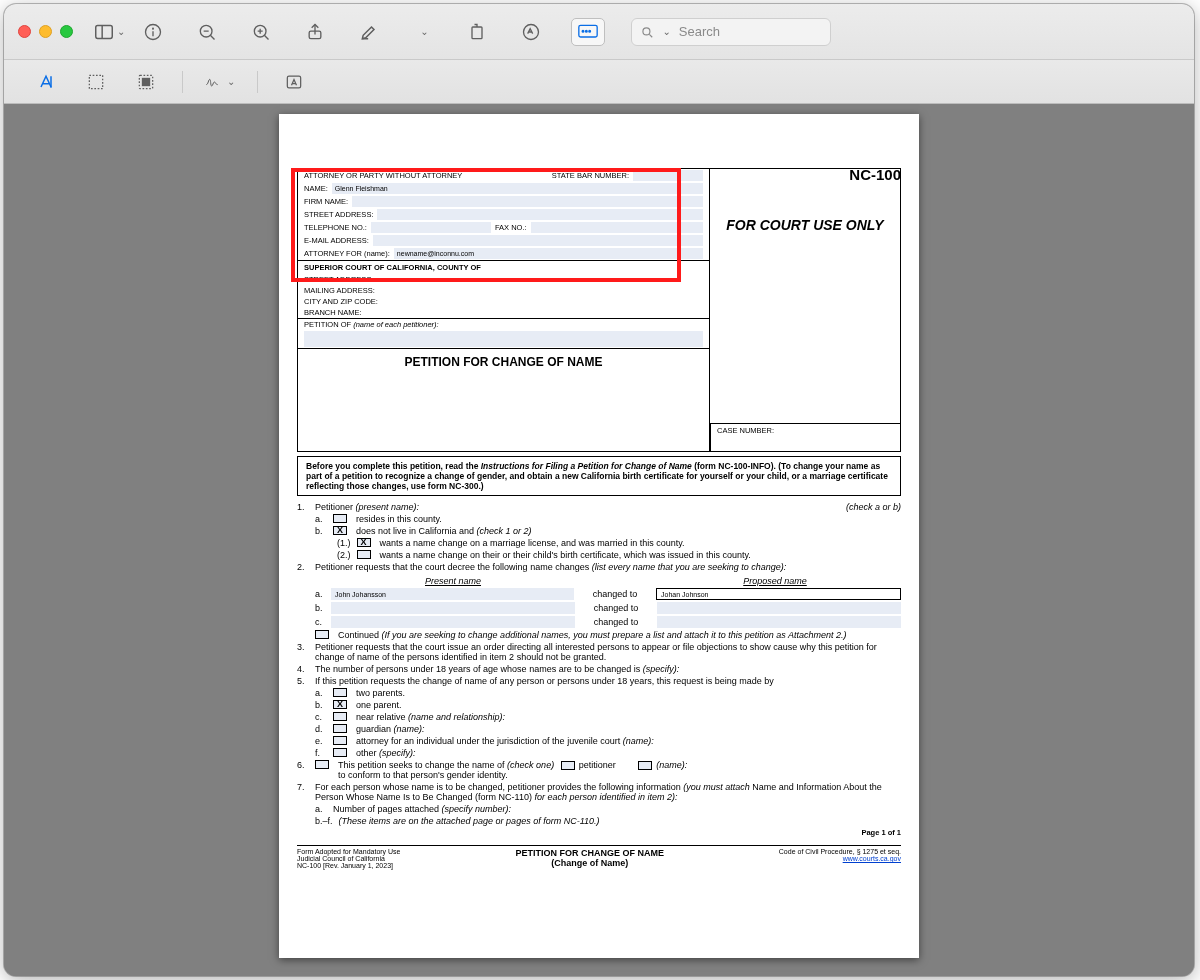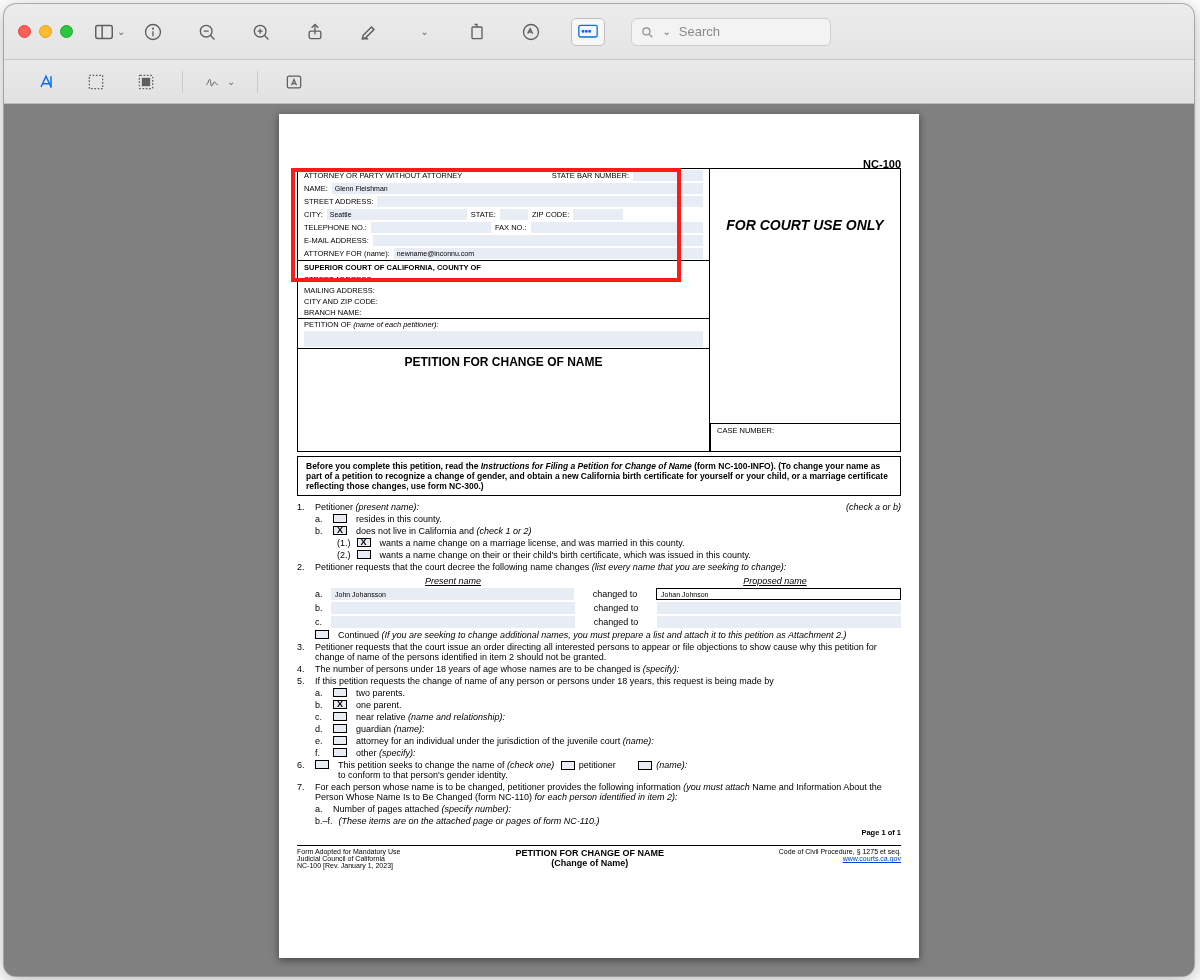--- a/index.html
+++ b/index.html
@@ -80,21 +80,21 @@
     width: 640px;
     background:#fff;
     box-shadow: 0 2px 8px rgba(0,0,0,.5);
     padding: 48px 18px 12px;
     font-family: Arial, Helvetica, sans-serif;
     color:#000;
     position:relative;
   }
 
   
-  .ncnum { position:absolute; top:44px; right:18px; font-weight:700; font-size:11px; }
+  .ncnum { position:absolute; top:52px; right:18px; font-weight:700; font-size:15px; }
   .topgrid {
     display:flex; border:1px solid #000; margin-top:6px;
   }
   .redbox { position:absolute; border:4px solid #ff1a1a; pointer-events:none; }
   .leftcol { flex:1; border-right:1px solid #000; }
   .rightcol { width:190px; }
   .courtuse { text-align:center; font-weight:700; font-style:italic; font-size:14px; padding:8px 4px;margin-top:40px; }
   .lbl { font-size:7.5px; color:#000; }
   .row { display:flex; align-items:center; gap:4px; padding:1px 6px; }
   .fld {
@@ -278,31 +278,27 @@
               <span class="lbl">ATTORNEY OR PARTY WITHOUT ATTORNEY</span>
             <span style="flex:1"></span>
             <span class="lbl">STATE BAR NUMBER:</span>
             <span class="fld" style="max-width:70px;"></span>
           </div>
           <div class="row">
               <span class="lbl">NAME:</span>
               <span class="fld">Glenn Fleishman</span>
             </div>
           <div class="row">
+              <span class="lbl">FIRM NAME:</span>
+              <span class="fld"></span>
+            </div>
+          <div class="row">
               <span class="lbl">STREET ADDRESS:</span>
               <span class="fld"></span>
             </div>
-          <div class="row">
-            <span class="lbl">CITY:</span>
-              <span class="fld" style="max-width:140px">Seattle</span>
-            <span class="lbl">STATE:</span>
-              <span class="fld" style="max-width:28px"></span>
-            <span class="lbl">ZIP CODE:</span>
-              <span class="fld" style="max-width:50px"></span>
-          </div>
           <div class="row">
             <span class="lbl">TELEPHONE NO.:</span>
               <span class="fld" style="max-width:120px"></span>
             <span class="lbl">FAX NO.:</span>
               <span class="fld"></span>
           </div>
           <div class="row">
               <span class="lbl">E-MAIL ADDRESS:</span>
               <span class="fld"></span>
             </div>

